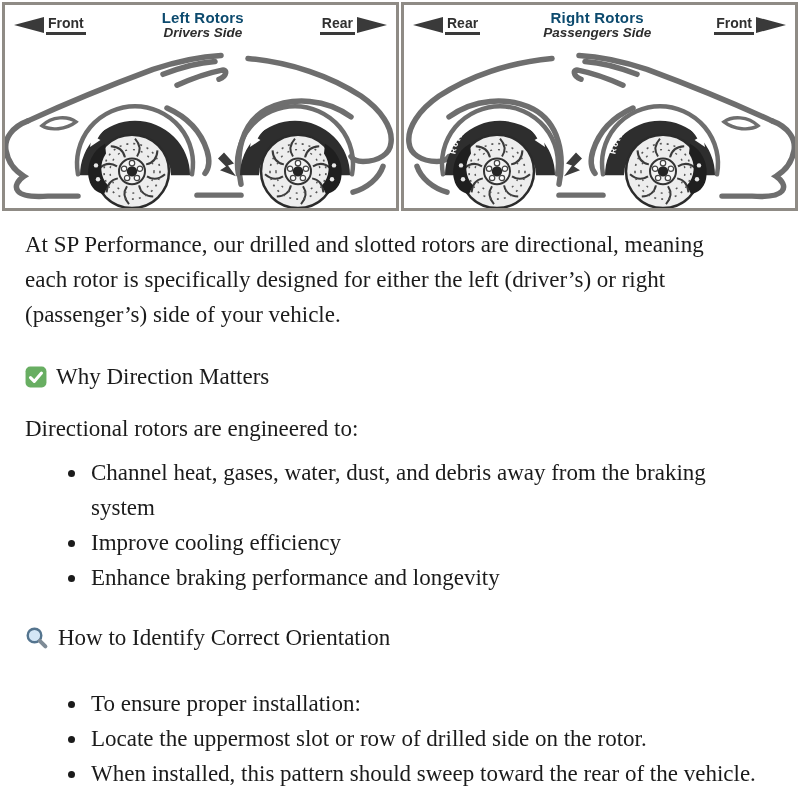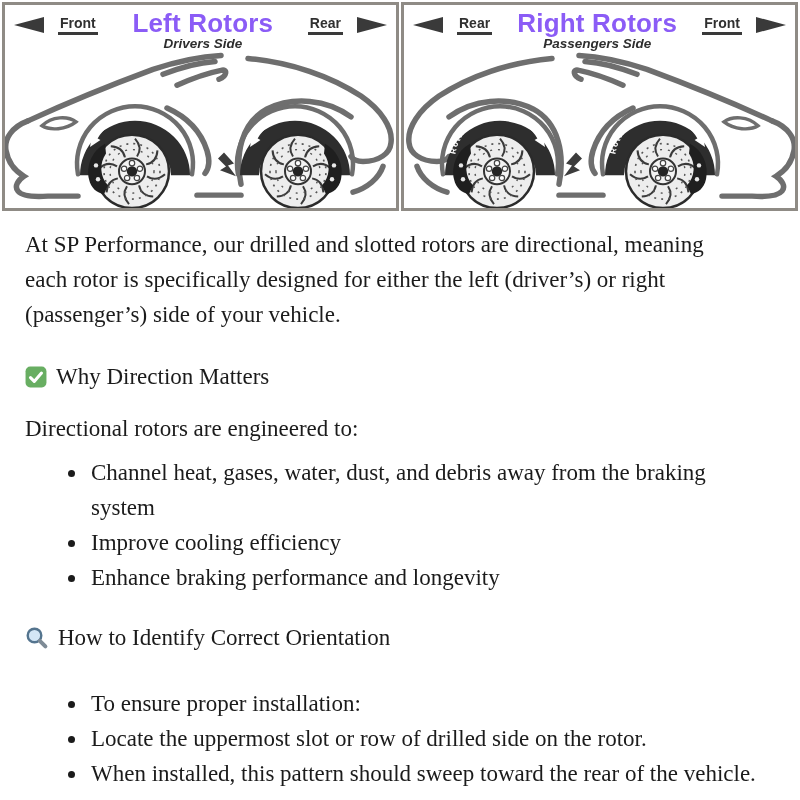--- a/index.html
+++ b/index.html
@@ -4,27 +4,27 @@
 <style>
   html,body{margin:0;padding:0;background:#fff;}
   body{width:800px;height:800px;font-family:"Liberation Serif",serif;color:#1b1b1b;overflow:hidden;}
 
   
   .figure{display:flex;gap:2px;padding:2px 2px 0 2px;height:211px;box-sizing:border-box;}
   .panel{flex:1;border:3px solid #8f8b85;position:relative;background:#fff;overflow:hidden;}
   .car-svg{position:absolute;left:0;top:0;width:100%;height:100%;}
   .panel-header{position:absolute;top:5px;left:9px;right:9px;display:flex;justify-content:space-between;
     align-items:flex-start;z-index:2;font-family:"Liberation Sans",sans-serif;pointer-events:none;}
-  .dir{display:inline-flex;align-items:center;gap:14px;margin-top:5px;}
+  .dir{display:inline-flex;align-items:center;gap:2px;margin-top:5px;}
   .dir-text{font-weight:bold;font-size:14px;color:#303030;border-bottom:3px solid #3a3a3a;padding:0 2px 1px 2px;}
   .tri{width:0;height:0;display:inline-block;}
   .tri-l{border-top:8px solid transparent;border-bottom:8px solid transparent;border-right:30px solid #3a3a3a;}
   .tri-r{border-top:8px solid transparent;border-bottom:8px solid transparent;border-left:30px solid #3a3a3a;}
   .titles{text-align:center;line-height:1.04;}
-  .ptitle{font-size:26px;font-weight:bold;color:#8b5cf6;letter-spacing:.2px;}
+  .ptitle{font-size:15px;font-weight:bold;color:#0c4a6e;letter-spacing:.2px;}
   .psub{font-size:13.5px;font-weight:bold;font-style:italic;color:#2e2e2e;text-align:center;}
 
   
   .article{padding:16px 25px 0 25px;font-size:23px;line-height:35px;}
   .intro{margin:0 0 27px 0;max-width:712px;}
   .sec-h{display:flex;align-items:center;gap:9px;font-size:23px;margin:0;}
   .sec-h .htext{display:inline-block;}
   h2.sec-h{font-weight:normal;margin-bottom:17px;align-items:center;}
   h3.sec-h{font-weight:normal;margin-bottom:31px;text-align:center;}
   .lead{margin:0 0 9px 0;}

